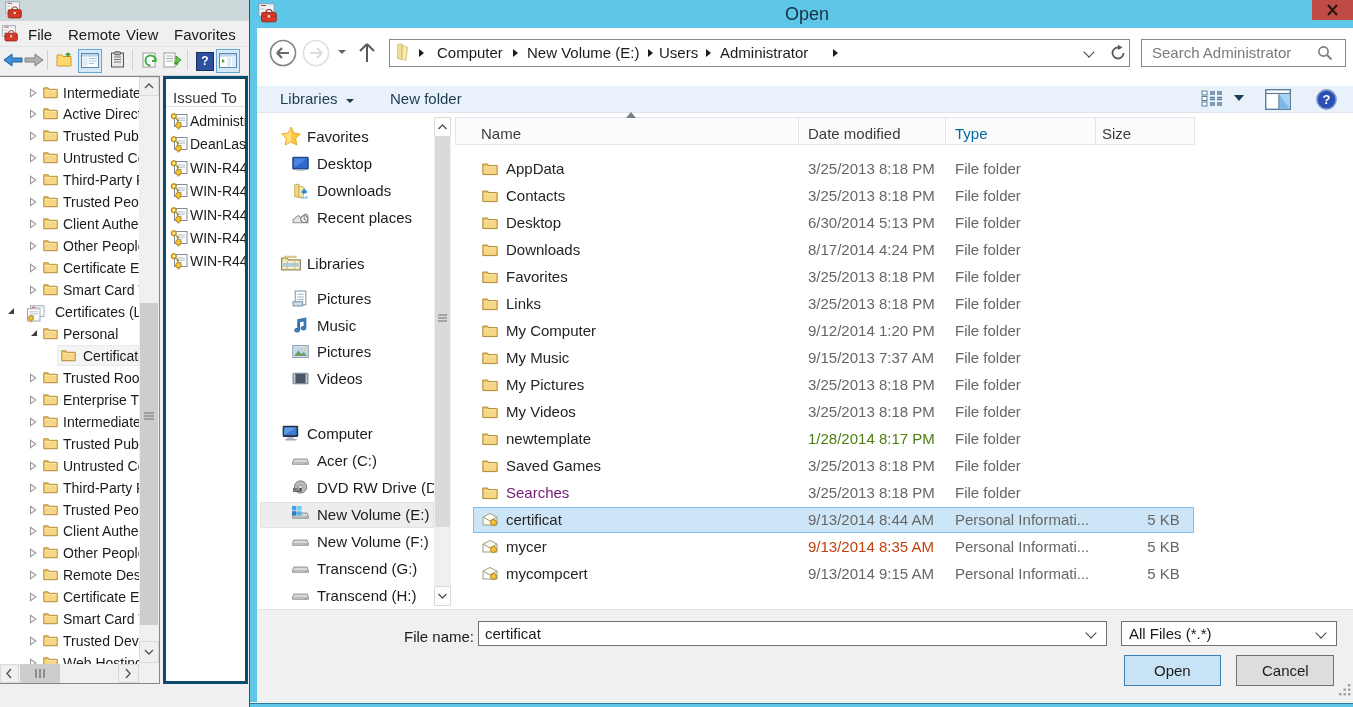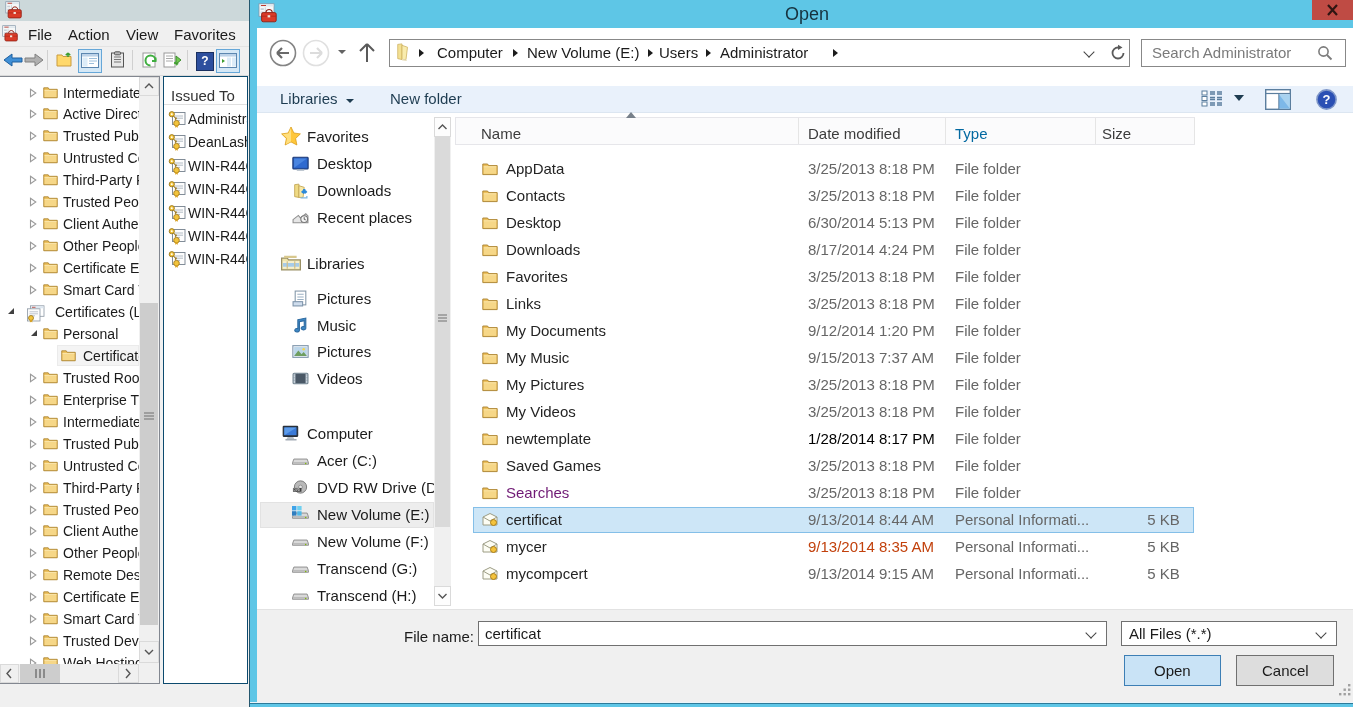--- a/index.html
+++ b/index.html
@@ -130,21 +130,21 @@
 <div class="a" id="mmc" style="left:0;top:0;width:249px;height:707px;background:#f0f0f0">
  <div class="a" style="left:0;top:0;width:249px;height:21px;background:#ccd8da"></div>
  <svg class="a" width="18" height="18" style="left:4px;top:1px">
       <use href="#mmc"></use>
     </svg>
  <div class="a" style="left:0;top:21px;width:249px;height:25px;background:#f0f0f0;border-bottom:1px solid #e3e3e3"></div>
  <svg class="a" width="17" height="17" style="left:1px;top:25px">
       <use href="#mmc"></use>
     </svg>
  <div class="tx" style="left:28px;top:25px">File</div>
- <div class="tx" style="left:68px;top:25px">Action</div>
+ <div class="tx" style="left:68px;top:25px">Remote</div>
  <div class="tx" style="left:126px;top:25px">View</div>
  <div class="tx" style="left:174px;top:25px">Favorites</div>
 
  <div class="a" style="left:0;top:47px;width:249px;height:28px;background:#f0f0f0;border-bottom:1px solid #d9d9d9"></div>
  <svg class="a" width="20" height="16" style="left:3px;top:52px" viewBox="0 0 20 16">
       <path d="M9 2 L9 6 L19 6 L19 10 L9 10 L9 14 L1 8 Z" fill="#3f8fd6" stroke="#1e5f9e"></path>
     </svg>
  <svg class="a" width="20" height="16" style="left:24px;top:52px" viewBox="0 0 20 16">
       <path d="M11 2 L11 6 L1 6 L1 10 L11 10 L11 14 L19 8 Z" fill="#b0b0b0" stroke="#808080"></path>
     </svg>
@@ -394,21 +394,21 @@
   <div class="sbt" style="left:20px;top:587px;width:40px;height:19px"></div>
   <svg class="a" width="40" height="19" style="left:20px;top:587px">
         <path d="M16 5 V14 M20 5 V14 M24 5 V14" stroke="#707070" stroke-width="1.4"></path>
       </svg>
   <div class="sbx" style="left:118px;top:587px;width:21px;height:19px"></div>
   <svg class="a" width="21" height="19" style="left:118px;top:587px">
         <path d="M8 5 L12 9.5 L8 14" stroke="#555" fill="none" stroke-width="1.4"></path>
       </svg>
  </div>
 
- <div class="a" style="left:163px;top:76px;width:85px;height:608px;background:#fff;border:1px solid #0c4a6e;box-sizing:border-box;overflow:hidden" id="ipane">
+ <div class="a" style="left:163px;top:76px;width:85px;height:608px;background:#fff;border:3px solid #0c4a6e;box-sizing:border-box;overflow:hidden" id="ipane">
   <div class="tx" style="left:7px;top:9px;color:#333">Issued To</div>
   <div class="a" style="left:0;top:27px;width:86px;height:1px;background:#e0e0e0"></div>
   <svg class="a" width="18" height="18" style="left:4px;top:33px">
         <use href="#cert"></use>
       </svg>
   <div class="tx" style="left:24px;top:32px;font-size:14px">Administrator</div>
   <svg class="a" width="18" height="18" style="left:4px;top:56px">
         <use href="#cert"></use>
       </svg>
   <div class="tx" style="left:24px;top:55px;font-size:14px">DeanLasher</div>
@@ -645,21 +645,21 @@
  <div class="tx" style="left:706px;top:267px;color:#666">File folder</div>
  <svg class="a" width="16" height="16" style="left:233px;top:296px">
         <use href="#folder"></use>
       </svg>
  <div class="tx" style="left:257px;top:294px;color:#242424">Links</div>
  <div class="tx" style="left:559px;top:294px;color:#666">3/25/2013 8:18 PM</div>
  <div class="tx" style="left:706px;top:294px;color:#666">File folder</div>
  <svg class="a" width="16" height="16" style="left:233px;top:323px">
         <use href="#folder"></use>
       </svg>
- <div class="tx" style="left:257px;top:321px;color:#242424">My Documents</div>
+ <div class="tx" style="left:257px;top:321px;color:#242424">My Computer</div>
  <div class="tx" style="left:559px;top:321px;color:#666">9/12/2014 1:20 PM</div>
  <div class="tx" style="left:706px;top:321px;color:#666">File folder</div>
  <svg class="a" width="16" height="16" style="left:233px;top:350px">
         <use href="#folder"></use>
       </svg>
  <div class="tx" style="left:257px;top:348px;color:#242424">My Music</div>
  <div class="tx" style="left:559px;top:348px;color:#666">9/15/2013 7:37 AM</div>
  <div class="tx" style="left:706px;top:348px;color:#666">File folder</div>
  <svg class="a" width="16" height="16" style="left:233px;top:377px">
         <use href="#folder"></use>
@@ -670,21 +670,21 @@
  <svg class="a" width="16" height="16" style="left:233px;top:404px">
         <use href="#folder"></use>
       </svg>
  <div class="tx" style="left:257px;top:402px;color:#242424">My Videos</div>
  <div class="tx" style="left:559px;top:402px;color:#666">3/25/2013 8:18 PM</div>
  <div class="tx" style="left:706px;top:402px;color:#666">File folder</div>
  <svg class="a" width="16" height="16" style="left:233px;top:431px">
         <use href="#folder"></use>
       </svg>
  <div class="tx" style="left:257px;top:429px;color:#242424">newtemplate</div>
- <div class="tx" style="left:559px;top:429px;color:#000000">1/28/2014 8:17 PM</div>
+ <div class="tx" style="left:559px;top:429px;color:#4d7c0f">1/28/2014 8:17 PM</div>
  <div class="tx" style="left:706px;top:429px;color:#666">File folder</div>
  <svg class="a" width="16" height="16" style="left:233px;top:458px">
         <use href="#folder"></use>
       </svg>
  <div class="tx" style="left:257px;top:456px;color:#242424">Saved Games</div>
  <div class="tx" style="left:559px;top:456px;color:#666">3/25/2013 8:18 PM</div>
  <div class="tx" style="left:706px;top:456px;color:#666">File folder</div>
  <svg class="a" width="16" height="16" style="left:233px;top:485px">
         <use href="#folder"></use>
       </svg>

